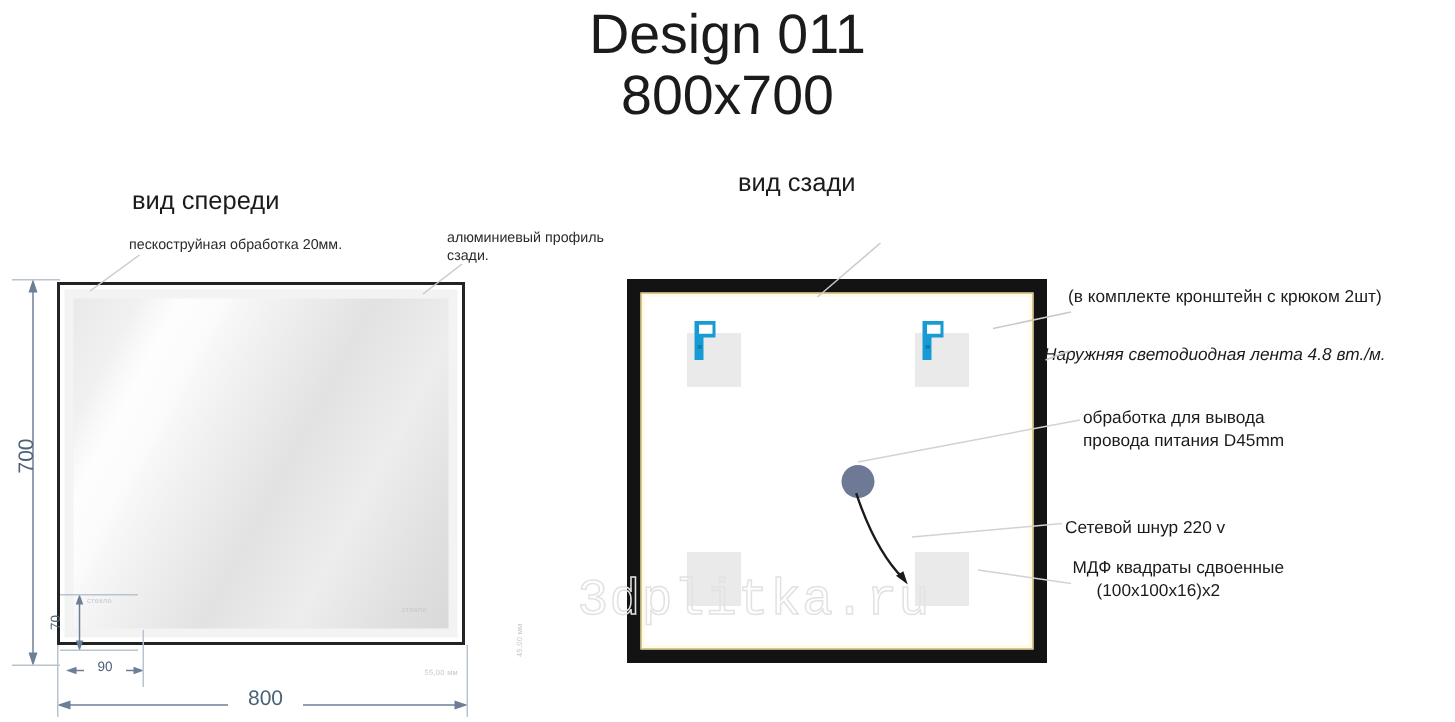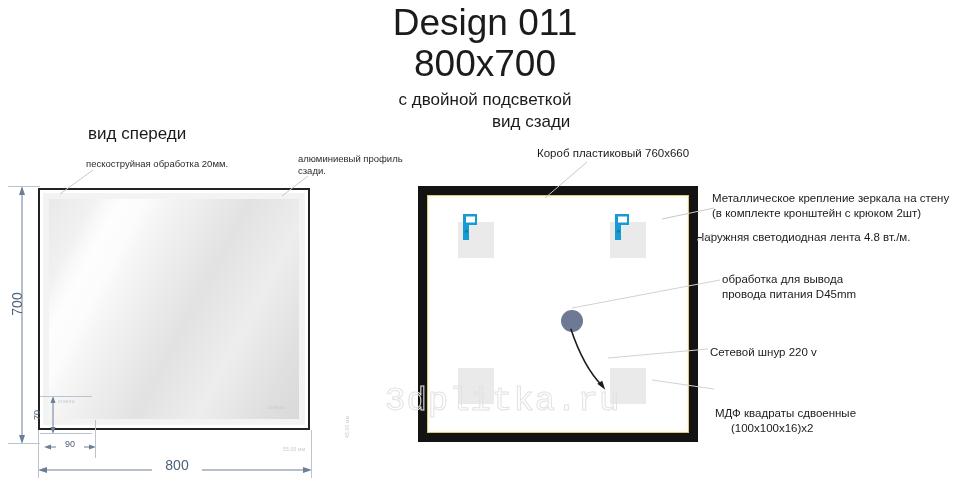--- a/index.html
+++ b/index.html
@@ -164,21 +164,20 @@
     font-weight: 400;
   }
 </style>
 </head>
 <body>
 
 <div id="root">
 
   <div class="abs title-main">Design 011</div>
   <div class="abs title-sub">800x700</div>
-  <div class="abs title-note">с двойной подсветкой</div>
 
   <div class="abs view-label" style="left:88px; top:112px;margin-top:12px;">вид спереди</div>
   <div class="abs view-label" style="left:492px; top:112px;">вид сзади</div>
 
   <div class="abs" id="mirror-frame">
     <div id="mirror-glow">
       <div id="mirror-glass"></div>
     </div>
   </div>
 
@@ -280,38 +279,36 @@
           <path d="M143 133 C 152 160, 162 178, 175 191" stroke="#1b1b1b" stroke-width="1.6" fill="none"></path>
           <polygon points="178,195 170,189 175,186" fill="#1b1b1b"></polygon>
         </svg>
 
       </div>
     </div>
   </div>
 
   <div class="abs" id="watermark">3dplitka.ru</div>
 
-  <div class="abs note-r" style="left:537px; top:146px;">Короб пластиковый 760x660</div>
   <div class="abs leader" style="left:545px; top:162px; width:60px; height:36px;">
     <svg width="60" height="36">
         <line x1="0" y1="36" x2="42" y2="0" stroke="#c9c9c9" stroke-width="1"></line>
       </svg>
   </div>
 
   <div class="abs note-r" style="left:712px; top:191px;">
-    <div>Металлическое крепление зеркала на стену</div>
     <div>(в комплекте кронштейн с крюком 2шт)</div>
   </div>
   <div class="abs leader" style="left:662px; top:207px; width:52px; height:14px;">
     <svg width="52" height="14">
         <line x1="0" y1="12" x2="52" y2="1" stroke="#c9c9c9" stroke-width="1"></line>
       </svg>
   </div>
 
-  <div class="abs note-r" style="left:696px; top:230px;">Наружняя светодиодная лента 4.8 вт./м.</div>
+  <div class="abs note-r" style="left:696px; top:230px;font-style:italic;">Наружняя светодиодная лента 4.8 вт./м.</div>
   <div class="abs leader" style="left:697px; top:232px; width:16px; height:10px;">
     <svg width="16" height="10">
         <line x1="0" y1="8" x2="16" y2="2" stroke="#c9c9c9" stroke-width="1"></line>
       </svg>
   </div>
 
   <div class="abs note-r" style="left:722px; top:272px;">
     <div>обработка для вывода</div>
     <div>провода питания D45mm</div>
   </div>
@@ -321,21 +318,21 @@
       </svg>
   </div>
 
   <div class="abs note-r" style="left:710px; top:345px;">Сетевой шнур 220 v</div>
   <div class="abs leader" style="left:608px; top:345px; width:100px; height:16px;">
     <svg width="100" height="16">
         <line x1="0" y1="13" x2="100" y2="4" stroke="#d2d2d2" stroke-width="1"></line>
       </svg>
   </div>
 
-  <div class="abs note-r" style="left:715px; top:372px;margin-top:34px;">
+  <div class="abs note-r" style="left:715px; top:372px;">
     <div>МДФ квадраты сдвоенные</div>
     <div style="padding-left:16px;">(100x100x16)x2</div>
   </div>
   <div class="abs leader" style="left:652px; top:378px; width:62px; height:14px;">
     <svg width="62" height="14">
         <line x1="0" y1="2" x2="62" y2="11" stroke="#d2d2d2" stroke-width="1"></line>
       </svg>
   </div>
 
 </div>

